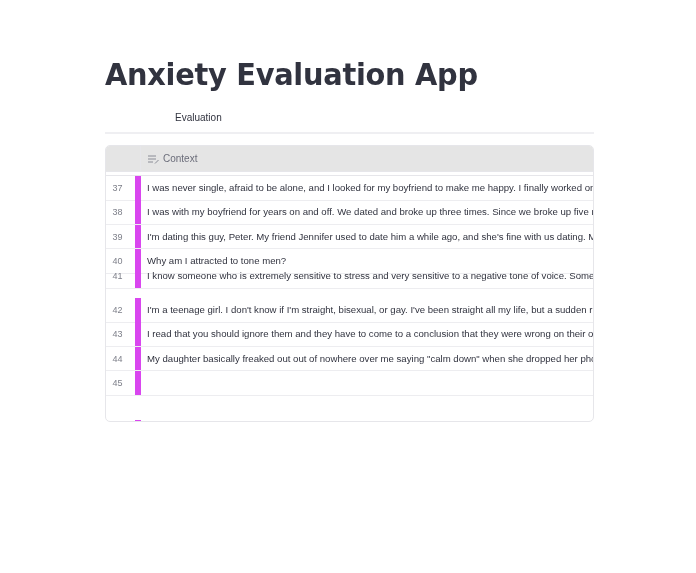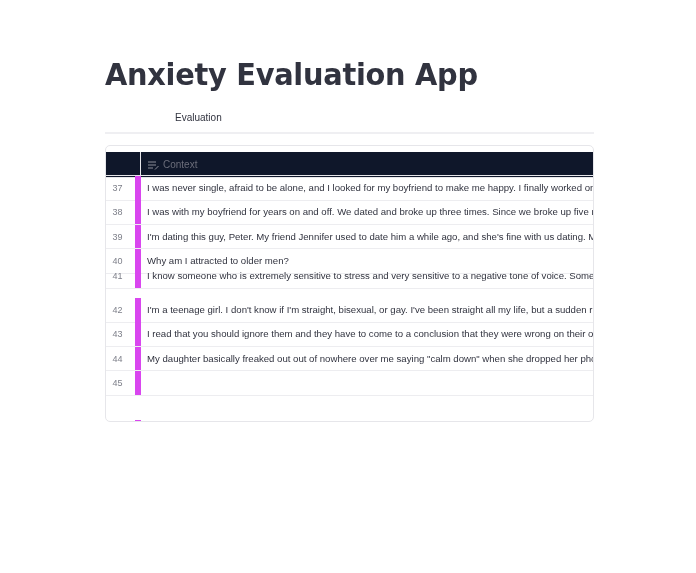--- a/index.html
+++ b/index.html
@@ -28,22 +28,22 @@
     .tab.active::after {
       content: ""; position: absolute; left: 0; right: 0; bottom: -2px;
       height: 2px; background: #ff4b4b;
     }
     .grid {
       position: absolute; top: 145px; left: 0; width: 489px; height: 277px;
       border: 1px solid #e6e6ea; border-radius: 5px; overflow: hidden;
       background: #fff;
     }
     .ghead {
-      position: absolute; top: 6px; left: 0; right: 0; height: 26px;
-      background: #0f172a; border-bottom: 1px solid #e6e6ea;
+      position: absolute; top: 0; left: 0; right: 0; height: 26px;
+      background: #e5e5e5; border-bottom: 1px solid #e6e6ea;
     }
     .ghead .idxcell {
       position: absolute; left: 0; top: 0; width: 35px; height: 26px;
       border-right: 1px solid #e6e6ea;
     }
     .ghead .colhead {
       position: absolute; left: 42px; top: 0; height: 26px; line-height: 26px;
       font-size: 10px; color: #6b6d7a; white-space: nowrap;
     }
     .ghead .colhead svg { vertical-align: middle; margin-right: 4px; }
@@ -97,21 +97,21 @@
       <div class="row" style="top:24.4px;">
         <div class="idx">38</div>
         <div class="txt">I was with my boyfriend for years on and off. We dated and broke up three times. Since we broke up five months</div>
       </div>
       <div class="row" style="top:48.8px;">
         <div class="idx">39</div>
         <div class="txt">I'm dating this guy, Peter. My friend Jennifer used to date him a while ago, and she's fine with us dating. My ex-boyfriend</div>
       </div>
       <div class="row" style="top:73.2px;">
         <div class="idx">40</div>
-        <div class="txt">Why am I attracted to older men?</div>
+        <div class="txt">Why am I attracted to tone men?</div>
       </div>
       <div class="row" style="top:88px;">
         <div class="idx">41</div>
         <div class="txt">I know someone who is extremely sensitive to stress and very sensitive to a negative tone of voice. Sometimes c</div>
       </div>
       <div class="row" style="top:122px;">
         <div class="idx">42</div>
         <div class="txt">I'm a teenage girl. I don't know if I'm straight, bisexual, or gay. I've been straight all my life, but a sudden rush of</div>
       </div>
       <div class="row" style="top:146.4px;">

